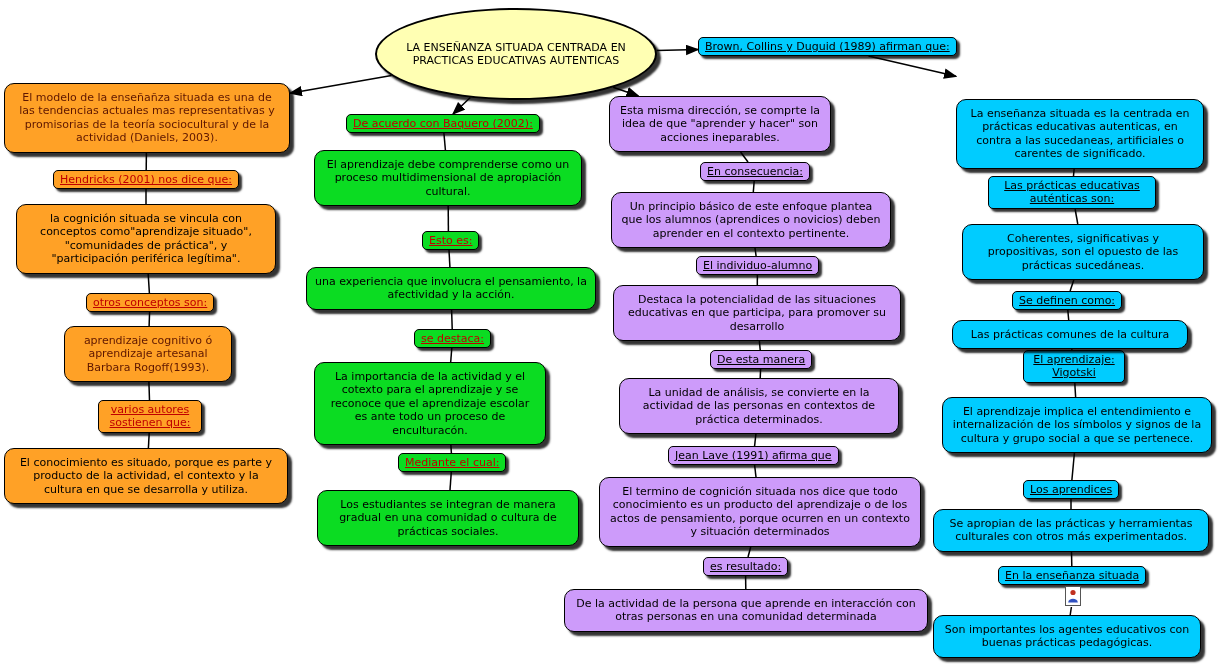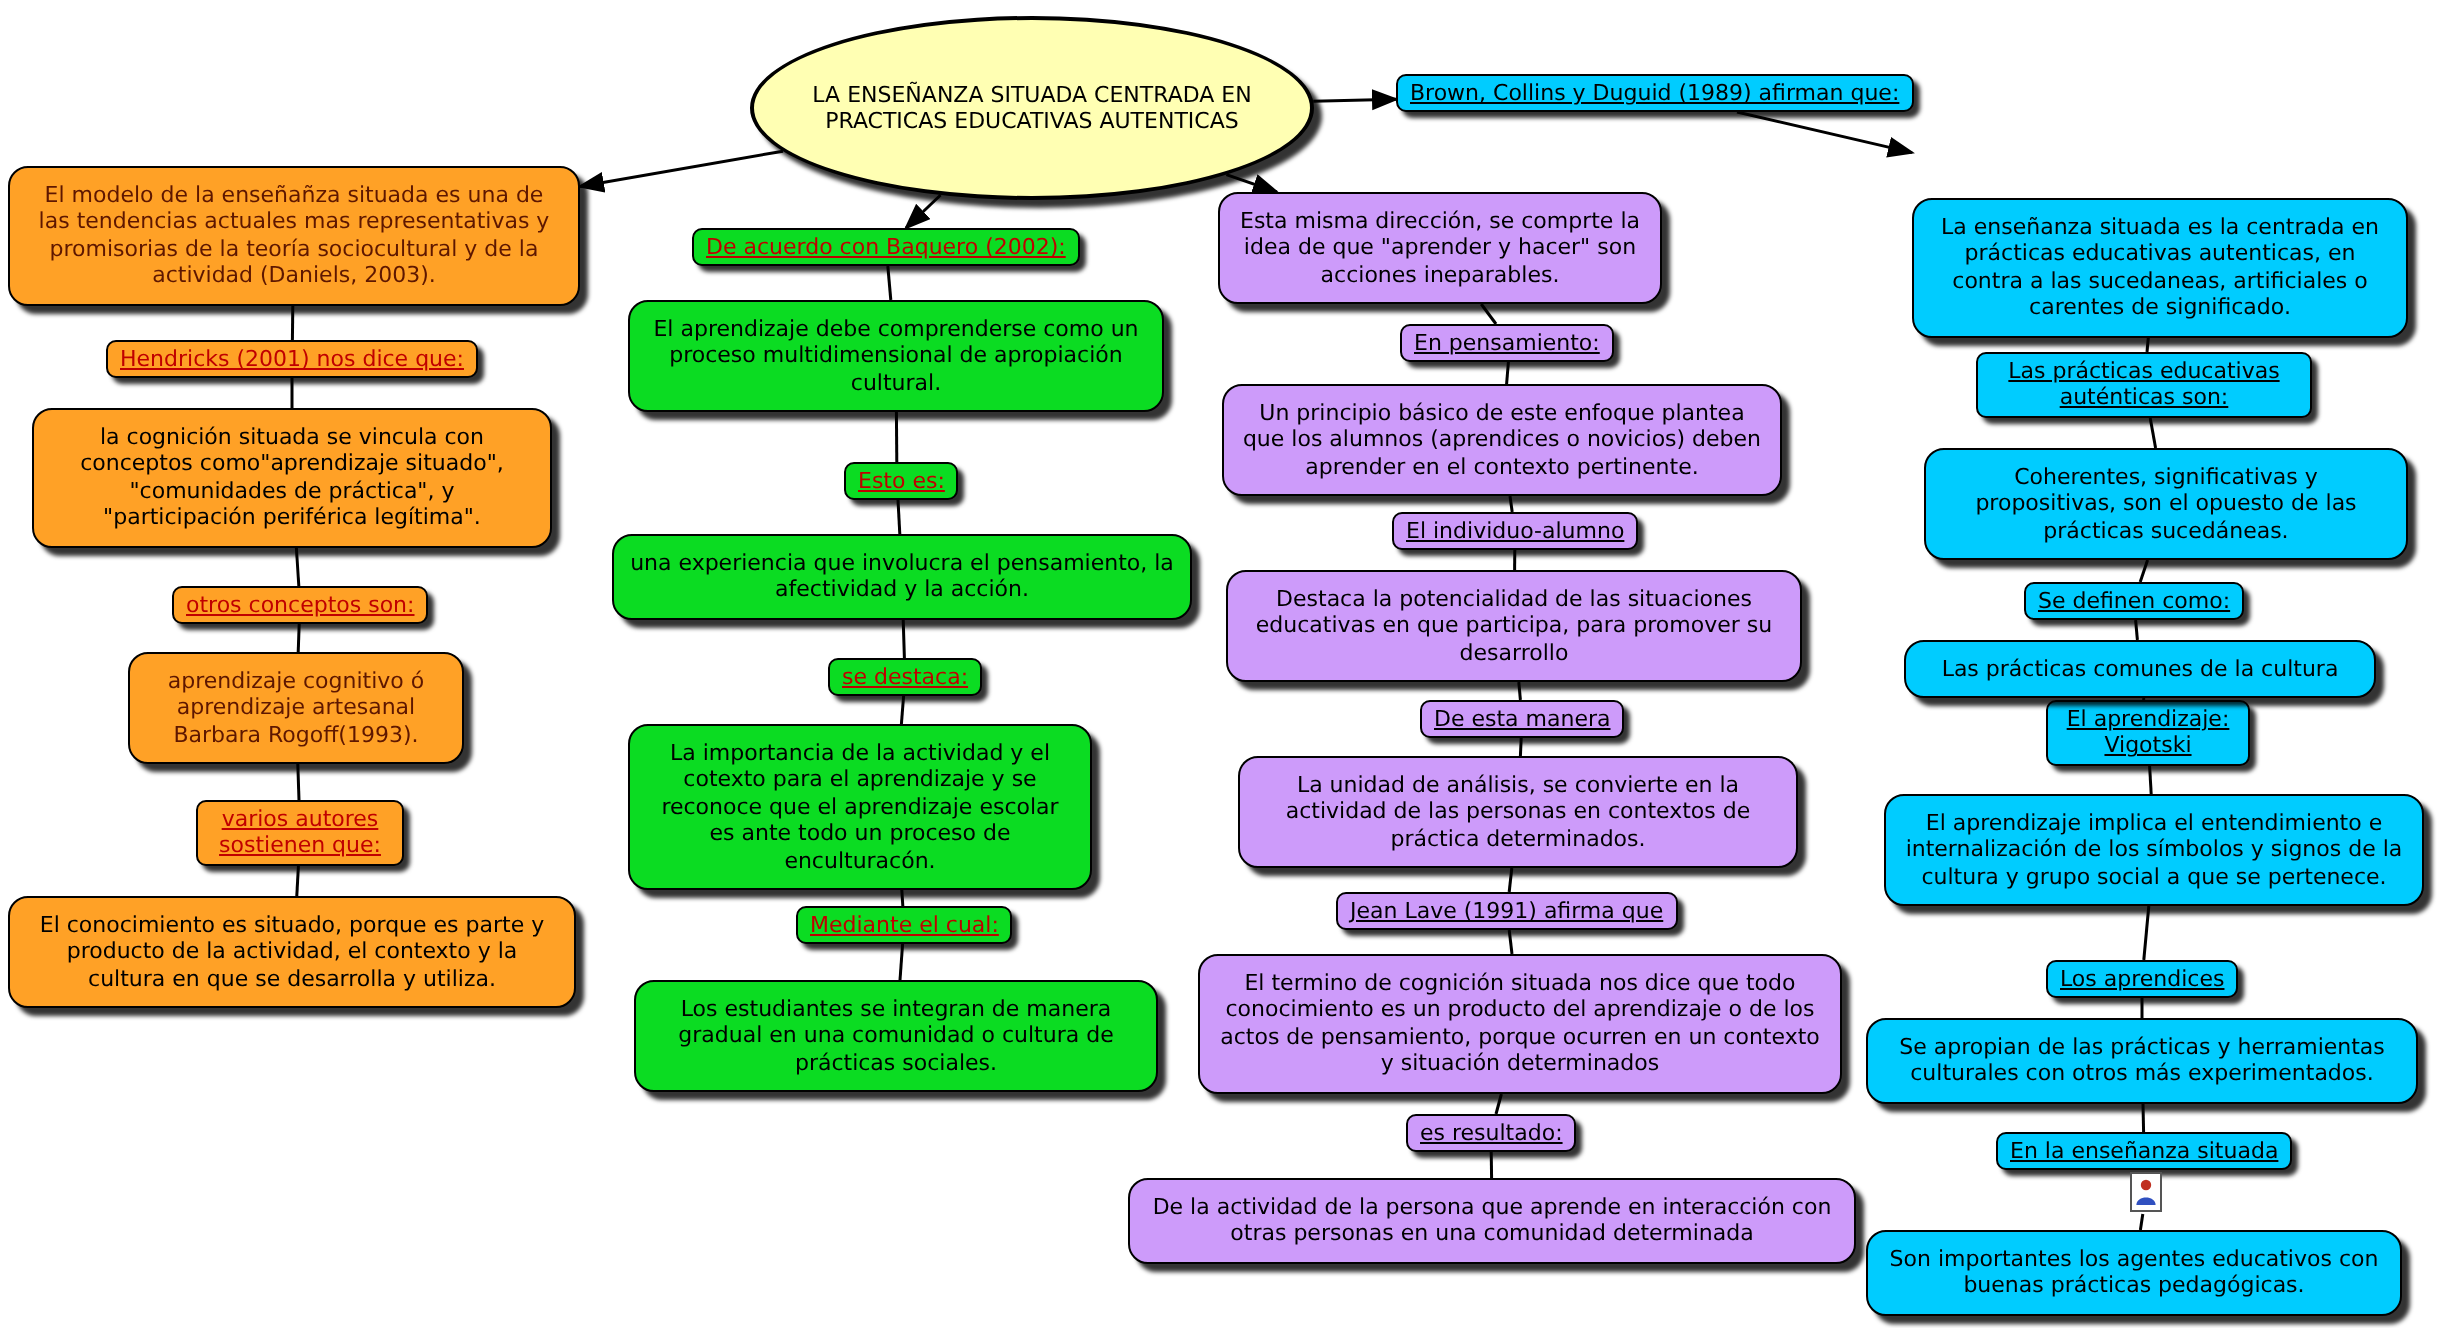--- a/index.html
+++ b/index.html
@@ -94,21 +94,21 @@
   <div class="node label green red-text" style="left:346px;top:114px;">De acuerdo con Baquero (2002):</div>
   <div class="node box green" style="left:314px;top:150px;width:268px;">El aprendizaje debe comprenderse como un proceso multidimensional de apropiación cultural.</div>
   <div class="node label green red-text" style="left:422px;top:231px;">Esto es:</div>
   <div class="node box green" style="left:306px;top:267px;width:290px;">una experiencia que involucra el pensamiento, la afectividad y la acción.</div>
   <div class="node label green red-text" style="left:414px;top:329px;">se destaca:</div>
   <div class="node box green" style="left:314px;top:362px;width:232px;">La importancia de la actividad y el cotexto para el aprendizaje y se reconoce que el aprendizaje escolar es ante todo un proceso de enculturacón.</div>
   <div class="node label green red-text" style="left:398px;top:453px;">Mediante el cual:</div>
   <div class="node box purple" style="left:609px;top:96px;width:222px;">Esta misma dirección, se comprte la idea de que "aprender y hacer" son acciones ineparables.</div>
 
   <div class="node box green" style="left:317px;top:490px;width:262px;">Los estudiantes se integran de manera gradual en una comunidad o cultura de prácticas sociales.</div>
-  <div class="node label purple" style="left:700px;top:162px;">En pensamiento:</div>
+  <div class="node label purple" style="left:700px;top:162px;">En consecuencia:</div>
   <div class="node box purple" style="left:611px;top:192px;width:280px;">Un principio básico de este enfoque plantea que los alumnos (aprendices o novicios) deben aprender en el contexto pertinente.</div>
   <div class="node label purple" style="left:696px;top:256px;">El individuo-alumno</div>
   <div class="node box purple" style="left:613px;top:285px;width:288px;">Destaca la potencialidad de las situaciones educativas en que participa, para promover su desarrollo</div>
   <div class="node label purple" style="left:710px;top:350px;">De esta manera</div>
   <div class="node box purple" style="left:619px;top:378px;width:280px;">La unidad de análisis, se convierte en la actividad de las personas en contextos de práctica determinados.</div>
   <div class="node label purple" style="left:668px;top:446px;">Jean Lave (1991)  afirma que</div>
   <div class="node box purple" style="left:599px;top:477px;width:322px;">El termino de cognición situada nos dice que todo conocimiento es un producto del aprendizaje o de los actos de pensamiento, porque ocurren en un contexto y situación determinados</div>
   <div class="node label purple" style="left:703px;top:557px;">es resultado:</div>
   <div class="node box purple" style="left:564px;top:589px;width:364px;">De la actividad de la persona que aprende en interacción con otras personas en una comunidad determinada</div>
 

